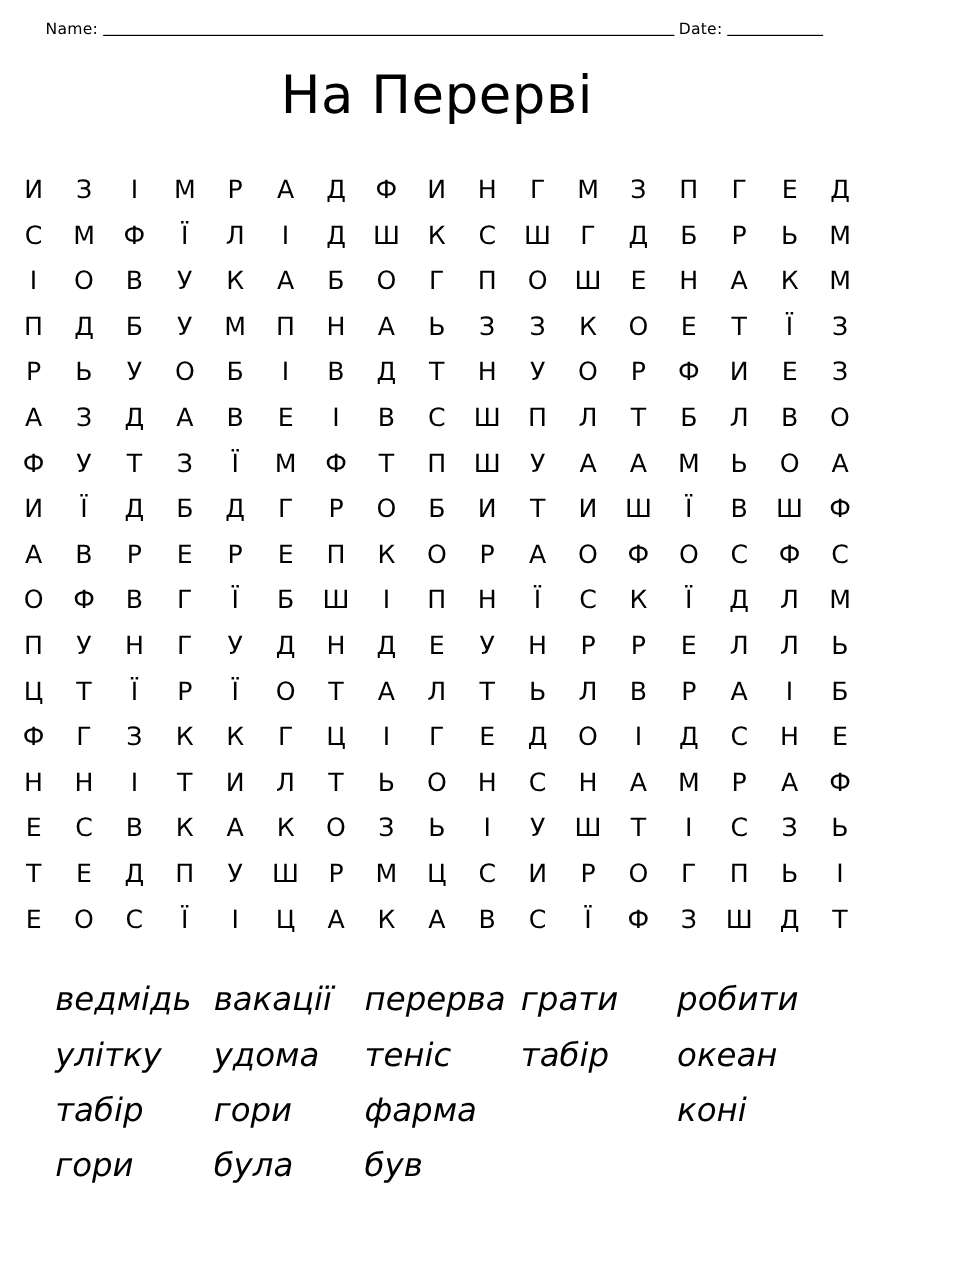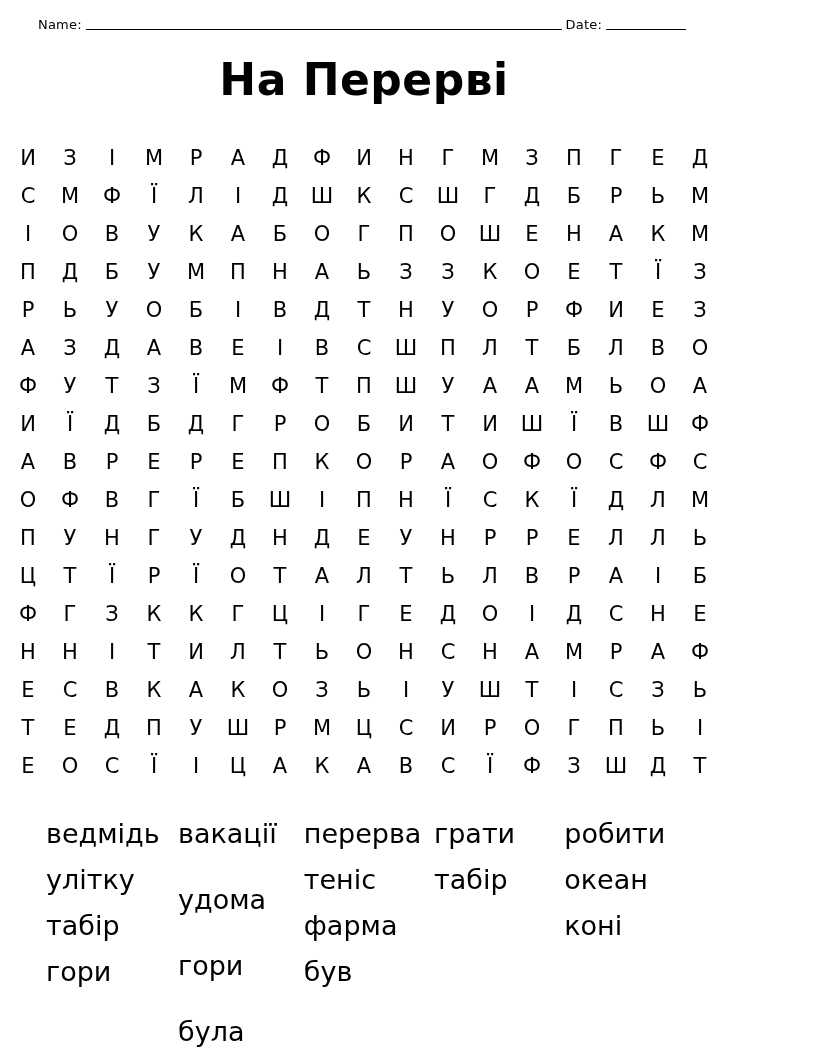--- a/index.html
+++ b/index.html
@@ -41,21 +41,21 @@
     height: 12px;
     margin: 0 4px 2px 4px;
   }
   .rule.name-rule { flex: 1 1 auto; }
   .rule.date-rule { width: 80px; flex: 0 0 80px; }
 
   
   .title {
     text-align: center;
     font-size: 44px;
-    font-weight: 700;
+    font-weight: 400;
     margin-top: 22px;
     margin-bottom: 0;
     letter-spacing: 0.5px;
     font-family: "DejaVu Sans", sans-serif;
   }
 
   
   .grid {
     margin-top: 34px;
     display: flex;
@@ -84,23 +84,24 @@
   }
   .word-col {
     display: flex;
     flex-direction: column;
   }
   .word {
     font-size: 27px;
     line-height: 46px;
     white-space: nowrap;
     font-family: "DejaVu Sans", sans-serif;
+    font-style: italic;
   }
   .col-0 { width: 147px; }
-  .col-1 { width: 140px; gap: 20px; }
+  .col-1 { width: 140px; }
   .col-2 { width: 145px; }
   .col-3 { width: 145px; }
   .col-4 { width: 140px; }
 </style>
 </head>
 <body>
 
 <div class="page">
 
   <div class="header-line">

